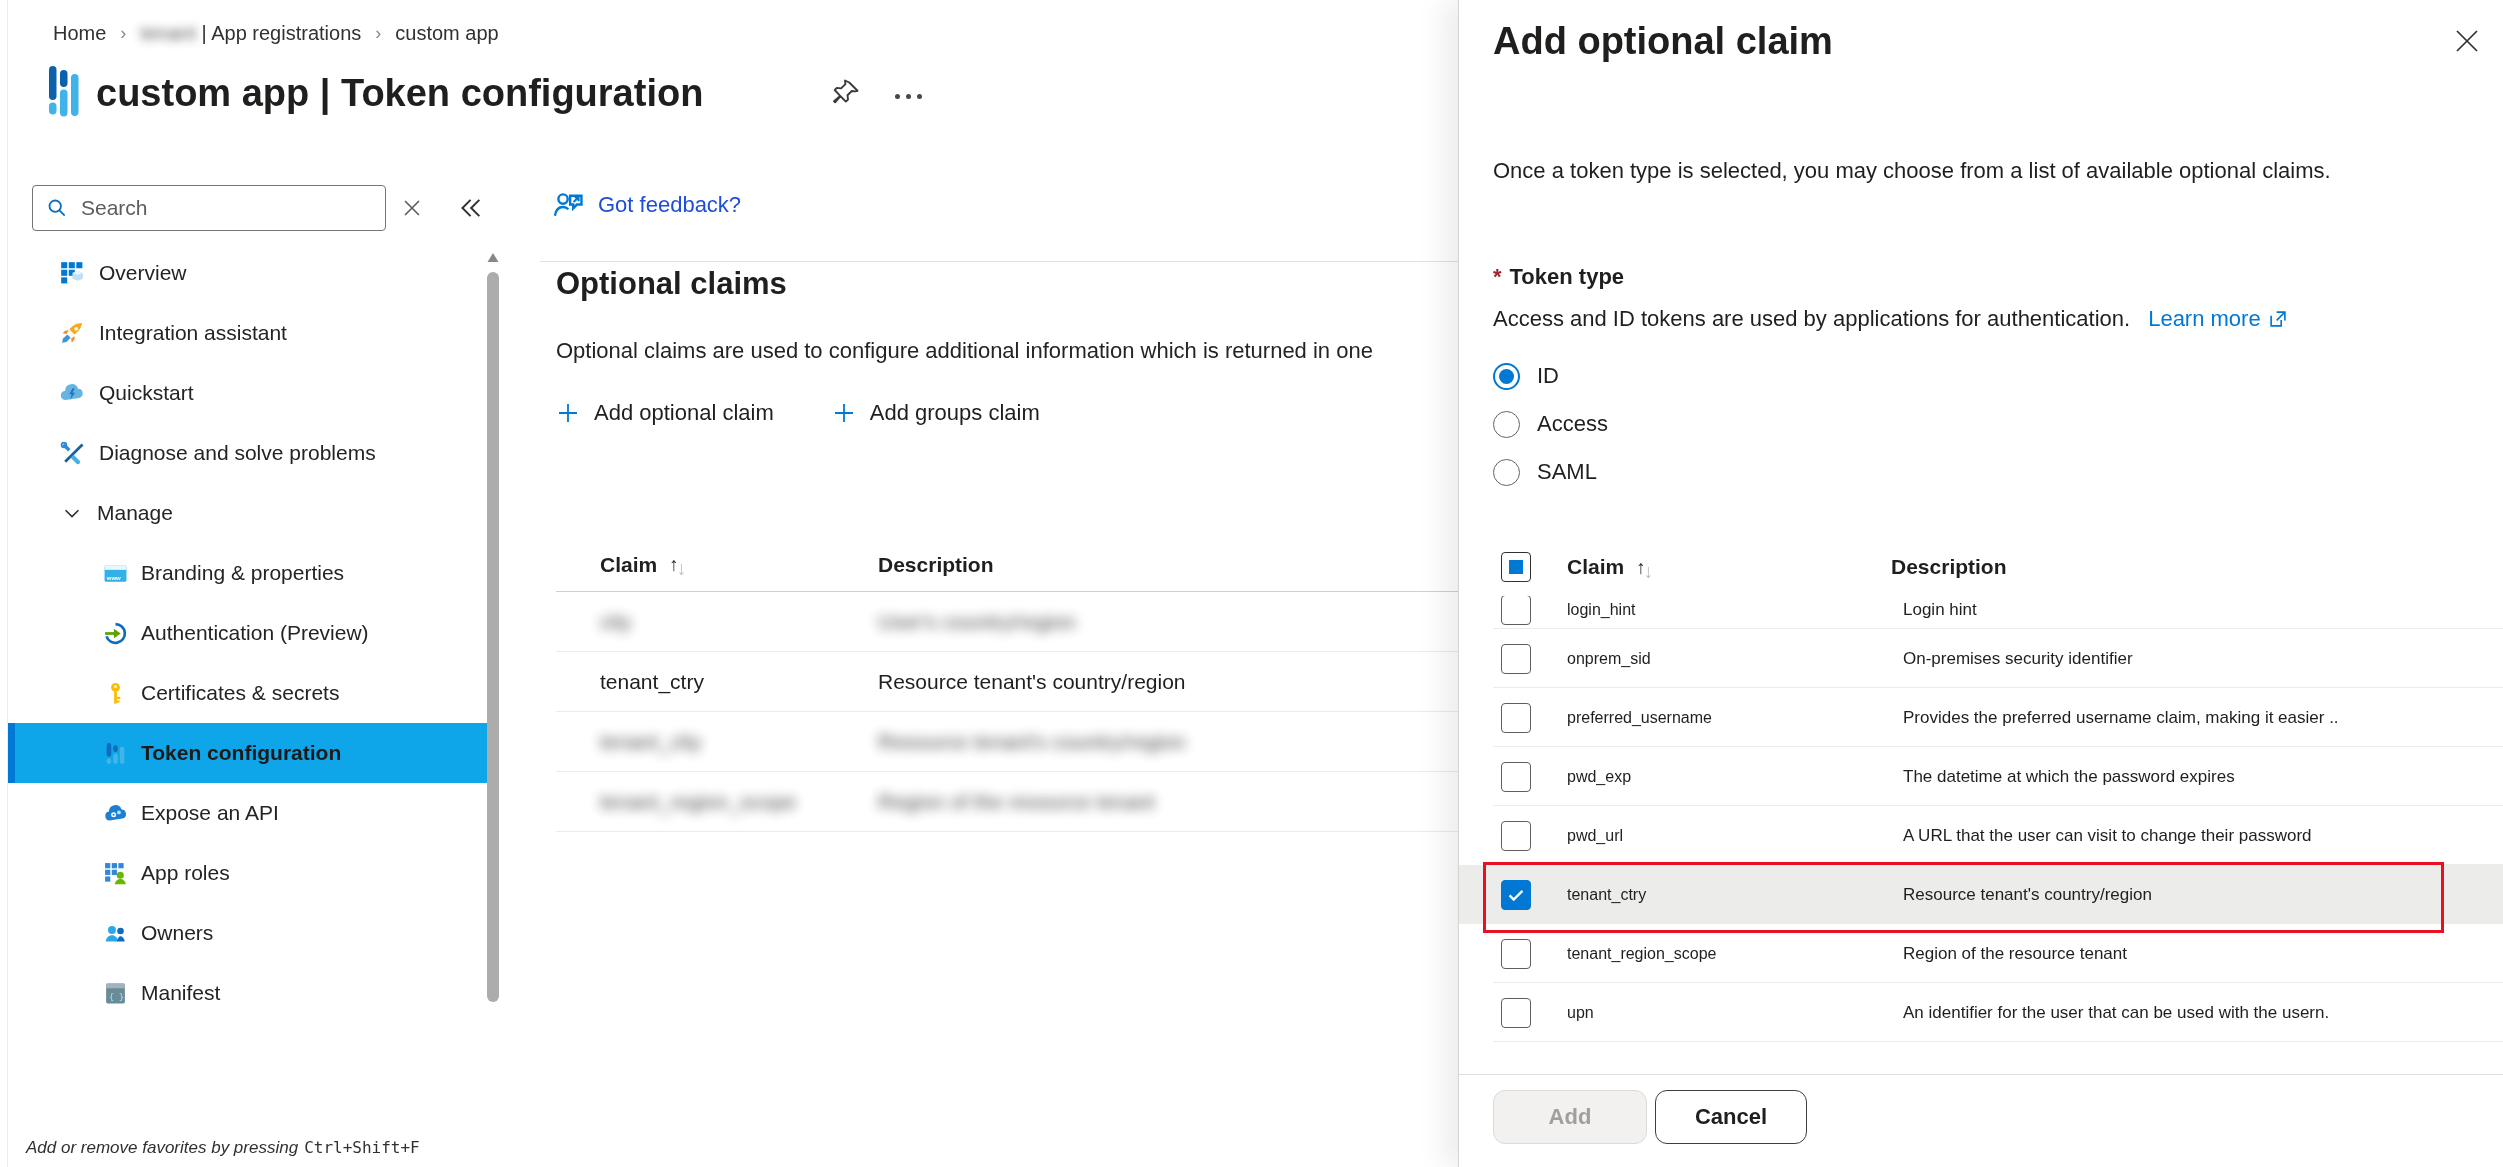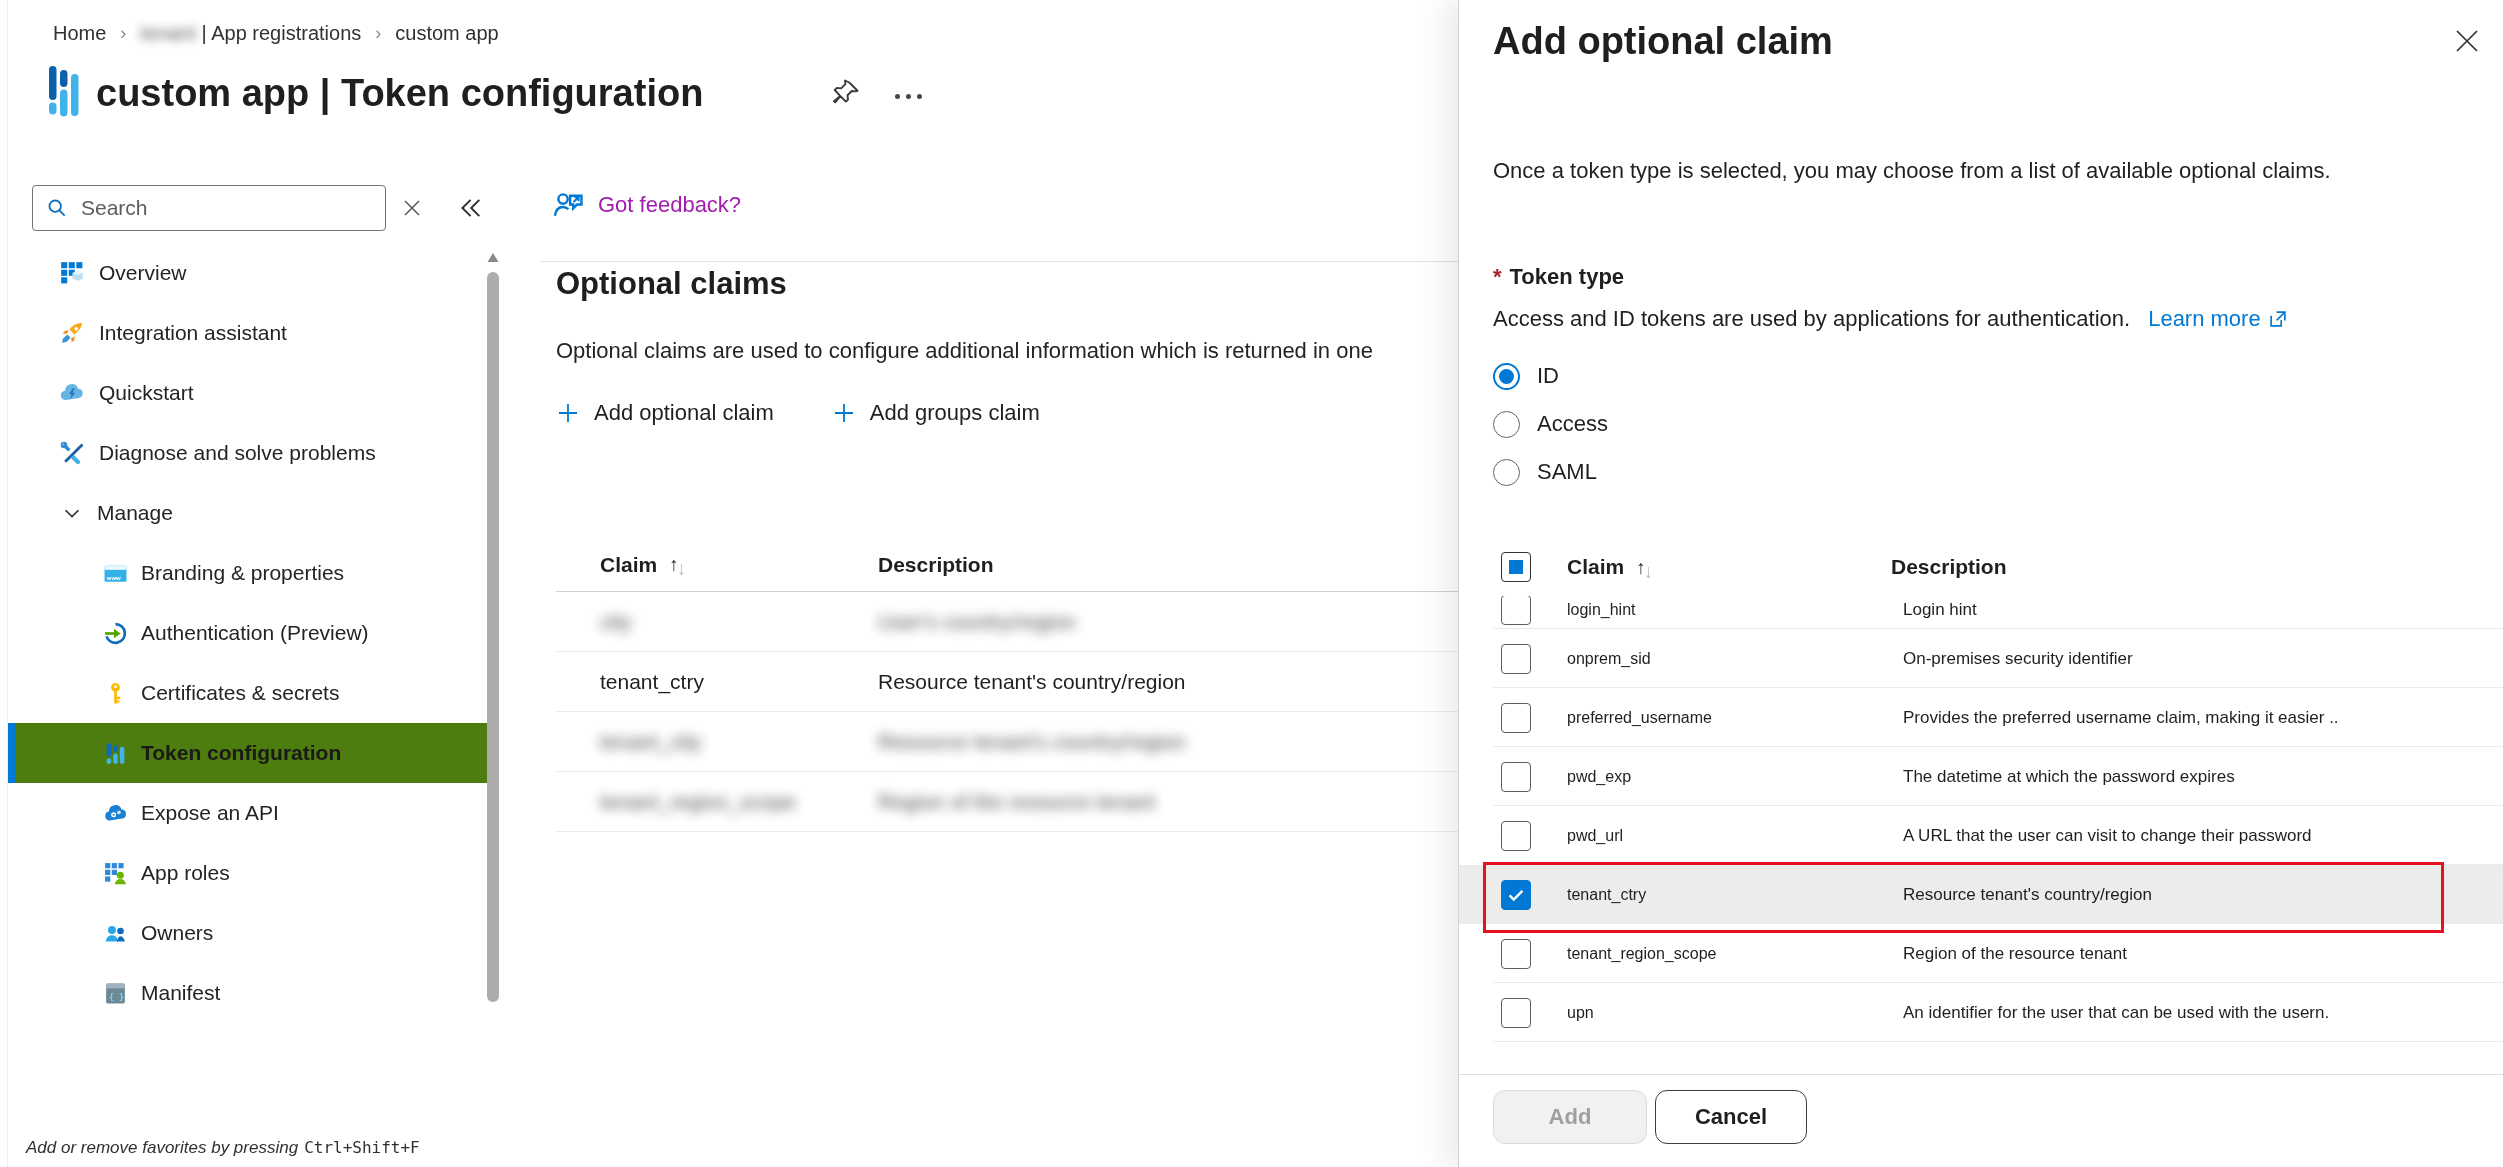--- a/index.html
+++ b/index.html
@@ -31,30 +31,30 @@
   #search-input::placeholder{color:#5f5d5b}
   #search-clear{position:absolute;left:392px;top:196px;width:24px;height:24px;cursor:pointer}
   #collapse-btn{position:absolute;left:448px;top:194px;width:28px;height:28px;cursor:pointer}
   #nav{position:absolute;left:0;top:243px;width:486px}
   .nav-item{position:relative;height:60px;display:flex;align-items:center;cursor:pointer}
   .nav-item .nav-icon{width:26px;height:26px;margin-left:51px;flex:none}
   .nav-item.sub .nav-icon{width:25px;height:25px;margin-left:95px}
   .nav-item.group .nav-icon{width:22px;height:22px;margin-left:53px}
   .nav-label{margin-left:14px;font-size:21px;color:#242424;white-space:nowrap}
   .nav-item.sub .nav-label{margin-left:13px}
-  .nav-item.selected{background:#4d7c0f}
+  .nav-item.selected{background:#0ea5e9}
   .nav-item.selected .nav-label{font-weight:700;color:#1b1a19}
   .accent{position:absolute;left:0;top:0;width:7px;height:100%;background:var(--accent)}
   #sb-arrow{left:486px;top:252px;width:14px;height:11px}
   #sb-thumb{left:487px;top:272px;width:12px;height:730px;background:#aeacaa;border-radius:6px;cursor:grab}
   #sidebar-footer{left:18px;top:1138px;font-style:italic;font-size:17px;color:#32302f;white-space:nowrap}
   #sidebar-footer .mono{font-family:"DejaVu Sans Mono",monospace;font-style:normal;font-size:16px;margin-left:6px}
 
   
-  #feedback-btn{left:551px;top:188px;display:flex;align-items:center;gap:13px;font-size:22px;color:#a21caf;cursor:pointer}
+  #feedback-btn{left:551px;top:188px;display:flex;align-items:center;gap:13px;font-size:22px;color:#1d4ed8;cursor:pointer}
   #feedback-btn .fb-icon{width:34px;height:34px}
   #main-divider{left:540px;top:261px;width:918px;height:1px;background:#e3e1df}
   #main-heading{left:556px;top:266px;font-size:31px;font-weight:700}
   #main-desc{left:556px;top:338px;font-size:22px;width:902px;white-space:nowrap;overflow:hidden;color:#252423}
   #toolbar{left:556px;top:400px;display:flex;gap:58px}
   .tb-btn{display:flex;align-items:center;gap:14px;font-size:22px;color:#201f1e;cursor:pointer}
   .plus-icon{width:24px;height:24px}
   #main-table{left:556px;top:538px;width:902px}
   #main-table .mhead{height:53px;border-bottom:1px solid #d2d0ce;position:relative;display:flex;align-items:center;
                      font-weight:700;font-size:21px}

